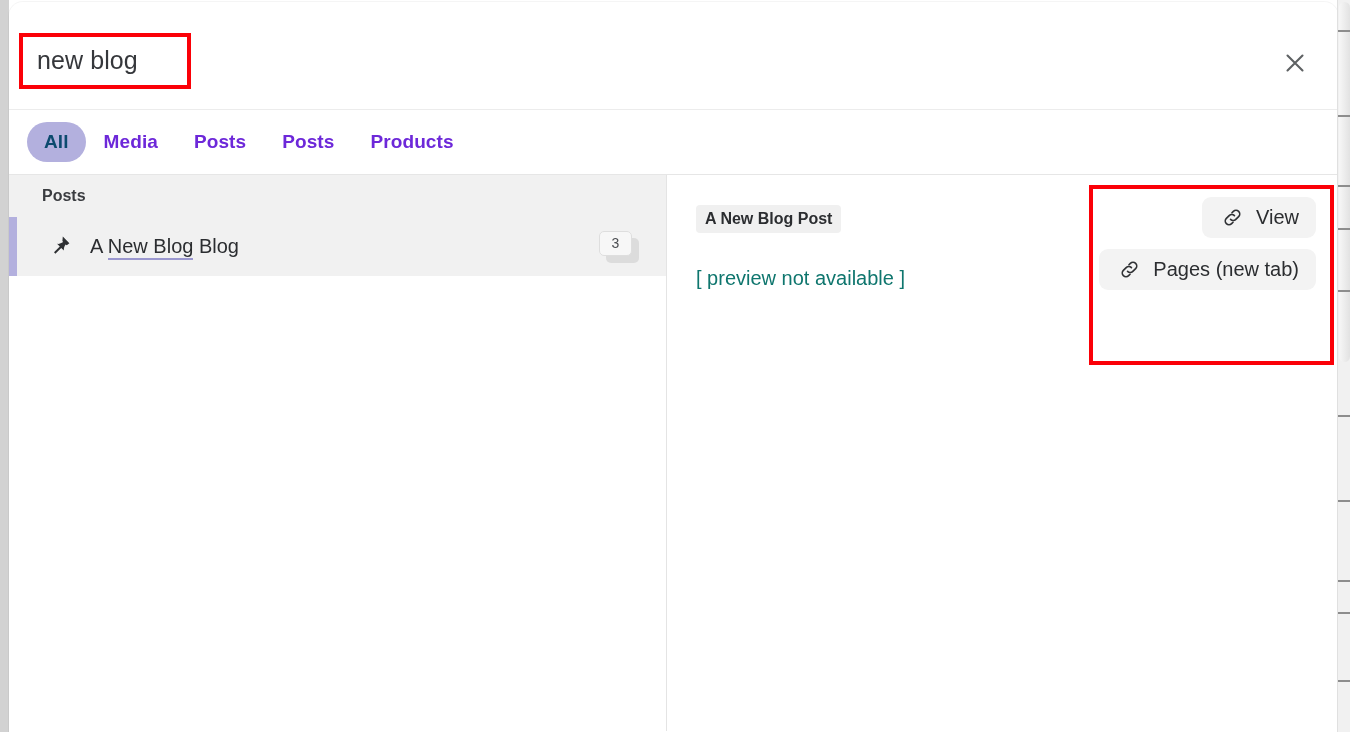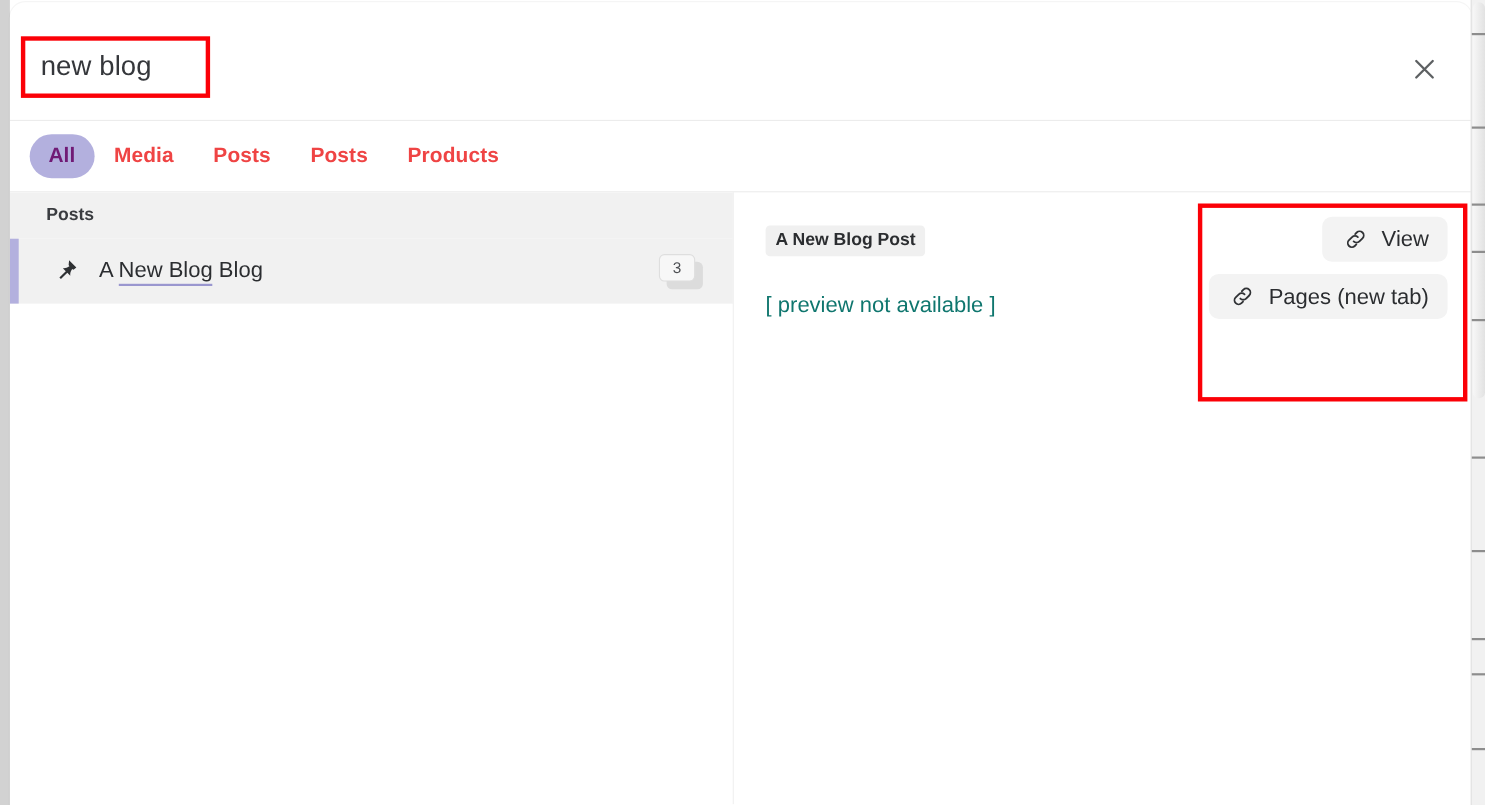--- a/index.html
+++ b/index.html
@@ -99,30 +99,30 @@
     position: relative;
     height: 65px;
     border-bottom: 1px solid #e6e6e6;
     display: flex;
     align-items: center;
     padding-left: 18px;
   }
   .tab {
     font-size: 19px;
     font-weight: bold;
-    color: #ef4444;
+    color: #6d28d9;
     padding: 9px 18px;
     border-radius: 999px;
     cursor: pointer;
     white-space: nowrap;
     letter-spacing: 0.1px;
   }
   .tab.active {
     background: #b3b0de;
-    color: #701a75;
+    color: #0c4a6e;
     padding: 9px 17px;
   }
 
   
   .body-split {
     display: flex;
     height: 556px;
   }
 
   .results-pane {
@@ -236,21 +236,21 @@
     position: absolute;
     right: 22px;
     top: 22px;
     display: flex;
     flex-direction: column;
     align-items: flex-end;
     gap: 11px;
   }
   .action-btn {
     display: flex;
-    align-items: center;
+    align-items: flex-start;
     gap: 13px;
     background: #f3f3f3;
     border: none;
     border-radius: 9px;
     padding: 10px 17px 10px 19px;
     font-family: "Liberation Sans", sans-serif;
     font-size: 20px;
     color: #2b2d30;
     cursor: pointer;
     white-space: nowrap;

